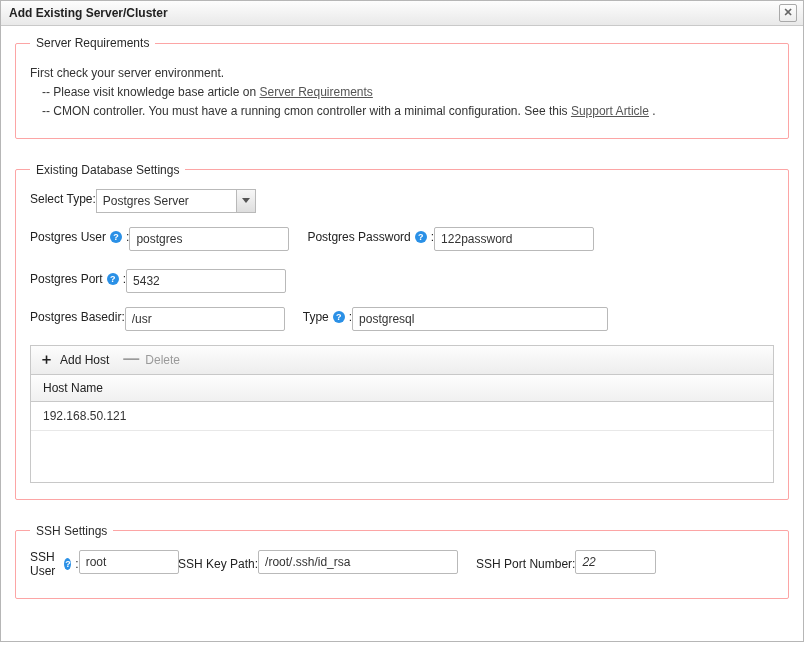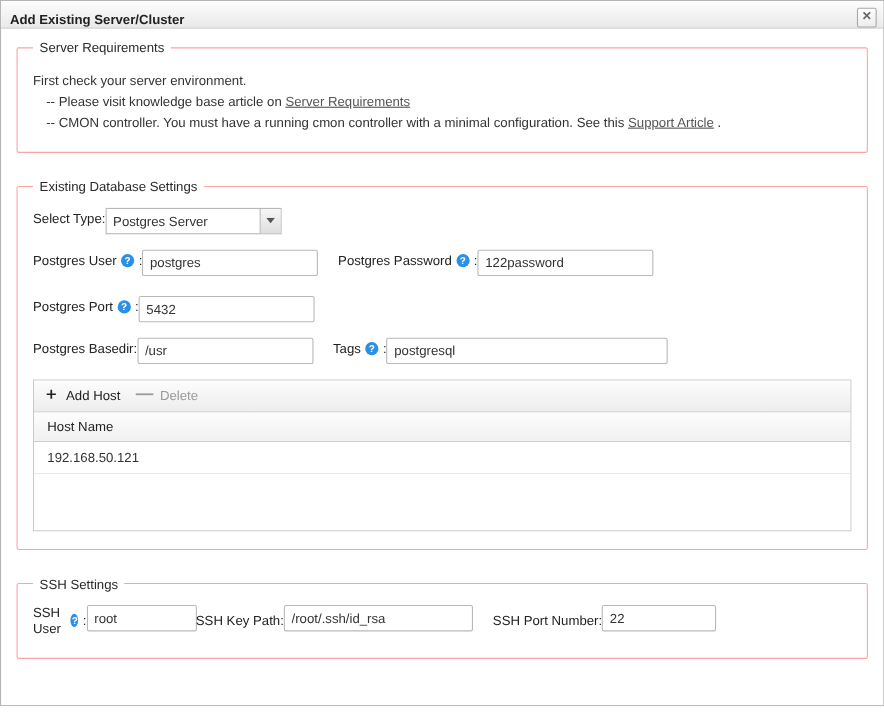--- a/index.html
+++ b/index.html
@@ -14,21 +14,21 @@
     width: 804px;
     box-sizing: border-box;
     border: 1px solid #b6b6b6;
     background: #fff;
   }
   .titlebar {
     height: 24px;
     background: linear-gradient(#fdfdfd, #e9e9e9);
     border-bottom: 1px solid #c9c9c9;
     display: flex;
-    align-items: flex-end;
+    align-items: center;
     padding: 0 6px 0 8px;
     font-weight: bold;
     font-size: 12px;
     color: #222;
   }
   .titlebar .title { flex: 1; }
   .close-btn {
     width: 16px; height: 16px;
     border: 1px solid #a9a9a9;
     border-radius: 2px;
@@ -217,21 +217,21 @@
         </div>
       </div>
 
       <div class="row">
         <div class="field">
           <div class="form-label">Postgres Basedir:</div>
           <input class="text-input" value="/usr" style="">
         </div>
         <div class="field">
           <div class="form-label">
-            <span>Tags</span>
+            <span>Type</span>
             <span class="help-icon">?</span>
               <span>:</span>
           </div>
           <input class="text-input wide" value="postgresql" style="">
         </div>
       </div>
 
       <div class="host-grid">
         <div class="host-toolbar">
           <div class="tool-btn">
@@ -261,24 +261,24 @@
         <div class="field" style="width:130px;">
           <div class="form-label">
             <span>SSH User</span>
             <span class="help-icon">?</span>
               <span>:</span>
           </div>
           <input class="text-input" style="width: 100px;" value="root">
         </div>
         <div class="field">
           <div class="form-label">SSH Key Path:</div>
-          <input class="text-input" style="width: 172px;" value="/root/.ssh/id_rsa">
+          <input class="text-input" style="width: 200px;" value="/root/.ssh/id_rsa">
         </div>
         <div class="field">
           <div class="form-label">SSH Port Number:</div>
-          <input class="text-input" style="width: 104px;" value="22">
+          <input class="text-input" style="width: 81px; font-style: italic;" value="22">
         </div>
       </div>
     </fieldset>
 
   </div>
 
 </div>
 
 </body></html>

